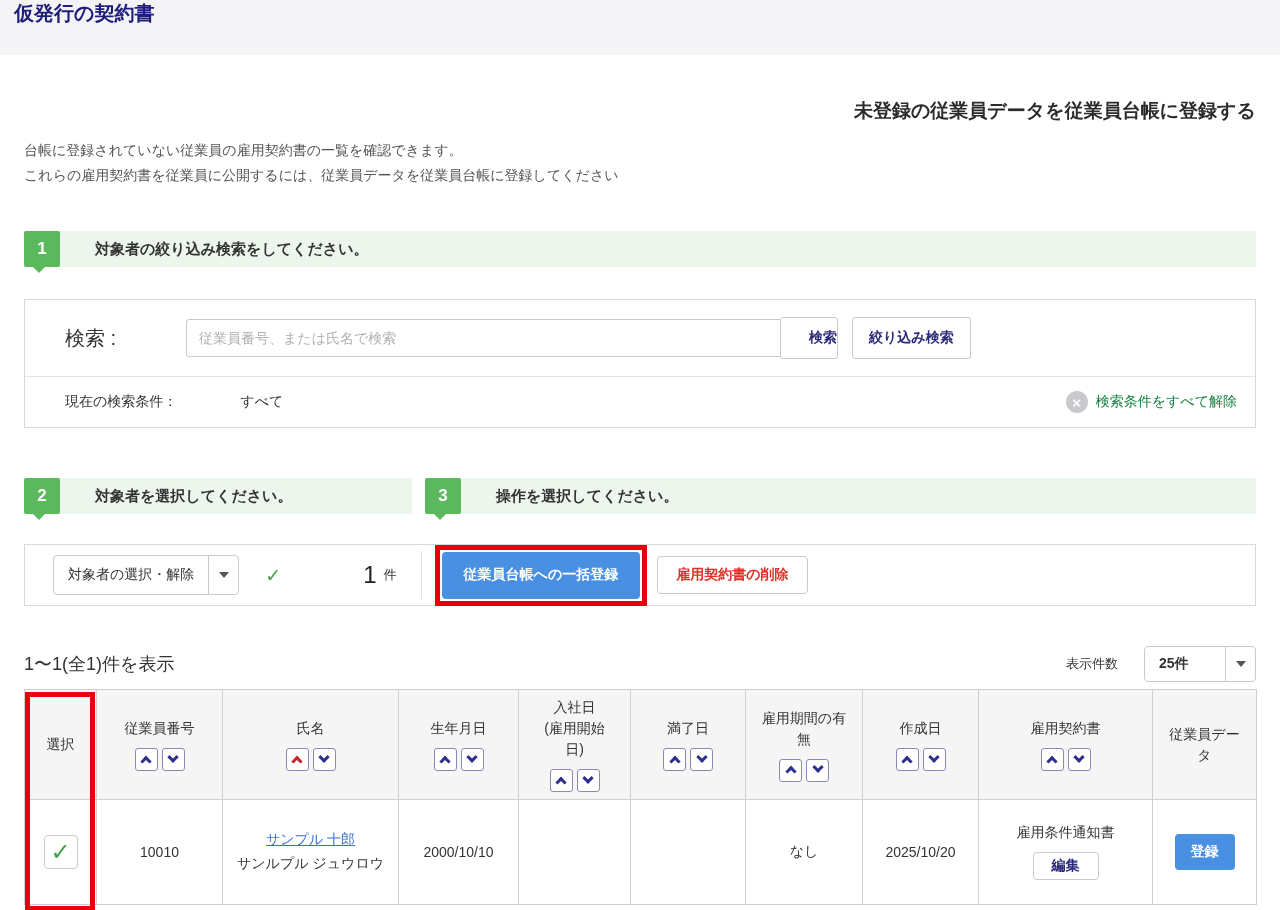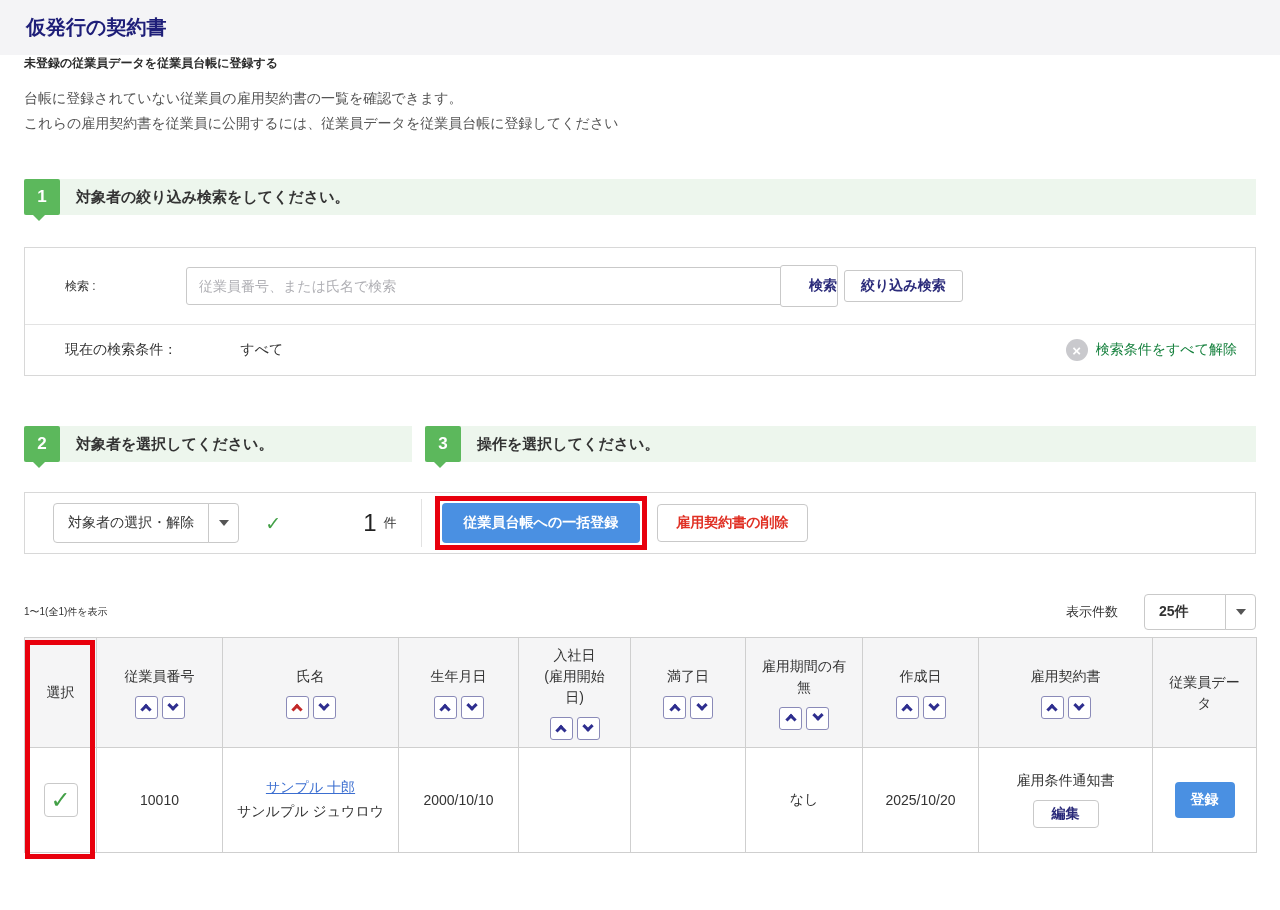--- a/index.html
+++ b/index.html
@@ -2,61 +2,61 @@
 <html><head>
 <meta charset="utf-8">
 <style>
   * { margin:0; padding:0; box-sizing:border-box; }
   html,body { width:1280px; }
   body {
     font-family:"Liberation Sans","DejaVu Sans",sans-serif;
     background:#fff; color:#333; width:1280px; height:910px; overflow:hidden;
   }
   
-  .titlebar { height:55px; background:#f4f4f6; display:flex; align-items:center; padding-left:26px; }
+  .titlebar { height:55px; background:#f4f4f6; display:flex; align-items:flex-start; padding-left:14px; }
   .titlebar h1 { font-size:20px; font-weight:bold; color:#1e1e78; }
 
   .content { margin:0 24px; position:relative; }
 
   
-  .intro-heading { font-size:12px; font-weight:bold; color:#2b2b2b; }
+  .intro-heading { margin-top:43px; font-size:19px; font-weight:bold; color:#2b2b2b;text-align:right; }
   .intro-desc { margin-top:14px; font-size:14px; color:#555; line-height:1.75; }
 
   
   .step-bar { background:#edf6ed; height:36px; display:flex; align-items:center; position:relative; }
   .step1 { margin-top:44px; }
   .steps-row { margin-top:50px; display:flex; }
   .step-bar .badge {
     width:36px; height:36px; background:#5cb85c; color:#fff; font-size:17px; font-weight:bold;
     display:flex; align-items:center; justify-content:center; position:relative; flex:0 0 36px;
     border-radius:2px;
   }
   .step-bar .badge::after {
     content:""; position:absolute; left:9px; top:36px;
     border:6px solid transparent; border-top-color:#5cb85c; border-bottom-width:0;
   }
-  .step-bar .step-label { margin-left:16px; font-size:15px; font-weight:bold; color:#333; }
+  .step-bar .step-label { margin-left:35px; font-size:15px; font-weight:bold; color:#333; }
   .step2 { width:388px; flex:0 0 388px; }
   .step3 { flex:1; margin-left:13px; }
 
   
   .search-panel { margin-top:32px; border:1px solid #d8d8d8; background:#fff; }
   .search-row { height:76px; display:flex; align-items:center; }
-  .search-label { padding-left:40px; width:161px; font-size:12px; color:#333; }
+  .search-label { padding-left:40px; width:161px; font-size:20px; color:#333; }
   .search-input {
     width:595px; height:38px; border:1px solid #c9c9c9; border-radius:3px 0 0 3px;
     padding:0 12px; font-size:14px; color:#0f766e; font-family:inherit; outline:none;
   }
   .search-input::placeholder { color:#b0b0b5; }
   .btn-plain {
     background:#fff; border:1px solid #c9c9c9; border-radius:3px; color:#2b2b7a;
     font-size:14px; font-weight:bold; font-family:inherit; cursor:pointer;padding-left:28px;
   }
   .btn-search { height:42px; width:58px; margin-left:-1px; }
-  .btn-filter { height:32px; padding:0 16px; margin-left:6px; }
+  .btn-filter { height:42px; padding:0 16px; margin-left:14px; }
   .cond-row { height:51px; border-top:1px solid #e3e3e3; display:flex; align-items:center; }
   .cond-label { padding-left:40px; font-size:14px; color:#333; }
   .cond-value { margin-left:63px; font-size:14px; color:#333; }
   .clear-cond { margin-left:auto; padding-right:18px; display:flex; align-items:center; cursor:pointer; }
   .clear-circle {
     width:22px; height:22px; border-radius:50%; background:#c9c9cd; color:#fff;
     font-size:15px; font-weight:bold; display:flex; align-items:center; justify-content:center; line-height:1;
   }
   .clear-text { margin-left:8px; font-size:14px; color:#15803d; }
 
@@ -71,31 +71,31 @@
     background:#fff; border:1px solid #c9c9c9; border-radius:0 4px 4px 0; height:40px; width:31px;
     margin-left:-1px; display:flex; align-items:center; justify-content:center; cursor:pointer;
   }
   .caret-down { width:0; height:0; border:5px solid transparent; border-top:6px solid #555; margin-top:5px; }
   .action-check { margin-left:26px; color:#43a047; font-size:19px; font-weight:bold; }
   .count-num { margin-left:82px; font-size:24px; color:#222; }
   .count-unit { margin-left:7px; font-size:13px; color:#333; }
   .action-divider { width:1px; height:48px; background:#e2e2e2; margin-left:24px; }
   .annotation-wrap { border:5px solid #e8000d; padding:2px; margin-left:13px; display:inline-block; }
   .btn-primary {
-    background:#4a90e2; color:#fff; border:none; border-radius:4px; height:40px; padding:0 22px;
+    background:#4a90e2; color:#fff; border:none; border-radius:4px; height:47px; padding:0 22px;
     font-size:14px; font-weight:bold; font-family:inherit; cursor:pointer;
   }
   .btn-delete {
     margin-left:10px; background:#fff; border:1px solid #c9c9c9; border-radius:4px; height:38px;
     padding:0 18px; color:#e03024; font-size:14px; font-weight:bold; font-family:inherit; cursor:pointer;
   }
 
   
   .results-row { margin-top:40px; display:flex; align-items:center; height:36px; }
-  .range-text { font-size:10px; color:#333; }
+  .range-text { font-size:18px; color:#333; }
   .perpage { margin-left:auto; display:flex; align-items:center; }
   .perpage-label { font-size:13px; color:#333; margin-right:14px; }
   .perpage .split-main { width:82px; height:36px; justify-content:flex-start; font-weight:bold; }
   .perpage .split-caret { height:36px; }
 
   
   .table-wrap { margin-top:7px; position:relative; }
   table { width:1232px; table-layout:fixed; border-collapse:collapse; }
   th, td { border:1px solid #cfcfcf; text-align:center; vertical-align:middle; font-size:14px; color:#333; font-weight:normal; }
   thead th { background:#f5f5f6; height:110px; }

